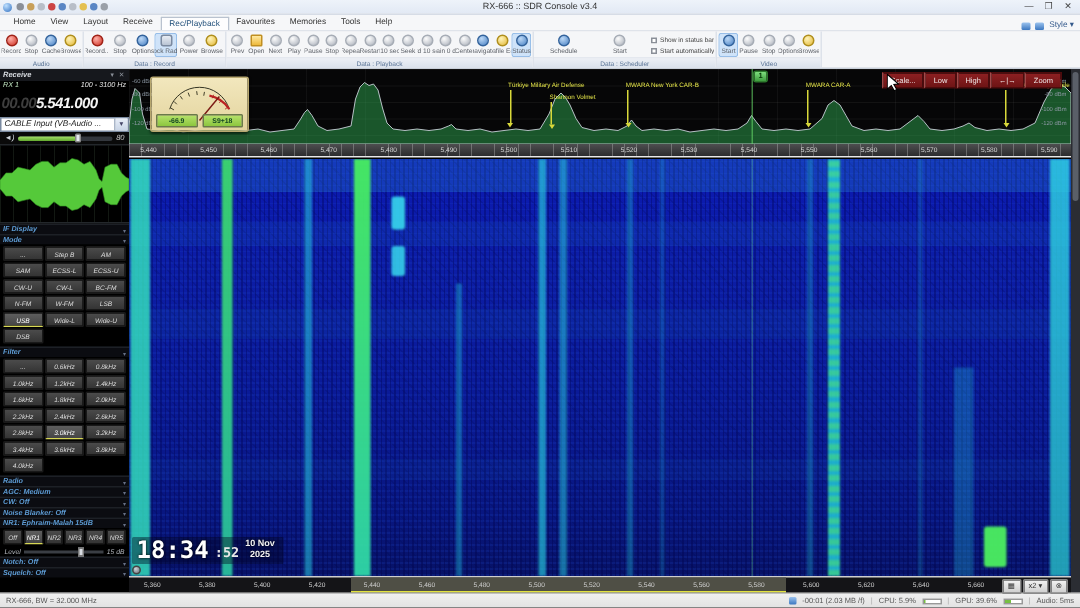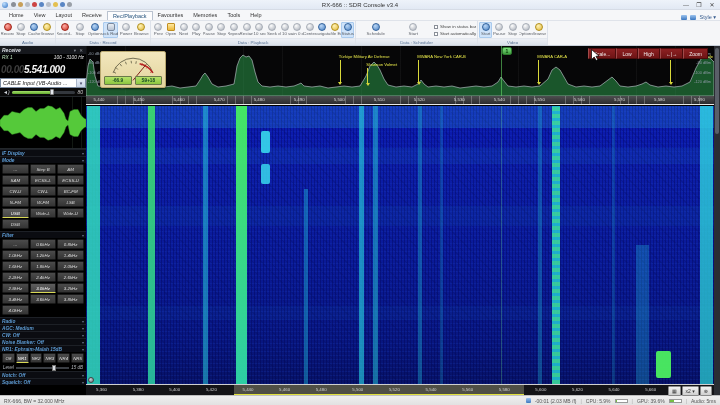--- a/index.html
+++ b/index.html
@@ -633,20 +633,28 @@
         <div class="stk" style="left:45.7%;width:5px;top:0;height:100%;background:#28cde0;opacity:0.5"></div>
         <div class="stk" style="left:52.9%;width:4px;top:0;height:100%;background:#1fb0d0;opacity:0.4"></div>
         <div class="stk" style="left:56.4%;width:3px;top:0;height:100%;background:#1fb0d0;opacity:0.25"></div>
         <div class="stk" style="left:71.9%;width:4px;top:0;height:100%;background:#1fb0d0;opacity:0.35"></div>
         <div class="stk" style="left:74.2%;width:8px;top:0;height:100%;background:repeating-linear-gradient(0deg,#3fe8a0 0 4px,#22c8d8 4px 7px);opacity:0.85"></div>
         <div class="stk" style="left:83.7%;width:3px;top:0;height:100%;background:#1fa8c8;opacity:0.25"></div>
         <div class="stk" style="left:87.6%;width:13px;top:50%;height:50%;background:#25c0e0;opacity:0.3"></div>
         <div class="stk" style="left:90.8%;width:15px;top:88%;height:10%;background:#4cf060;opacity:0.95;border-radius:2px"></div>
         <div class="stk" style="left:97.7%;width:13px;top:0;height:100%;background:linear-gradient(#30d8e8,#28c0c8);opacity:0.8"></div>
         <div class="rxline" style="left:66.1%"></div>
+        <div id="clock">
+          <span class="hm">18:34</span>
+          <span class="ss">:52</span>
+          <span class="date">
+            <span>10 Nov</span>
+            <span>2025</span>
+          </span>
+        </div>
         <span id="clkbtn"></span>
       </div>
 
       <div id="navbar">
         <div id="navhl"></div>
         <div class="ticks">
 
         <span>5,360</span>
             <span>5,380</span>
             <span>5,400</span>

